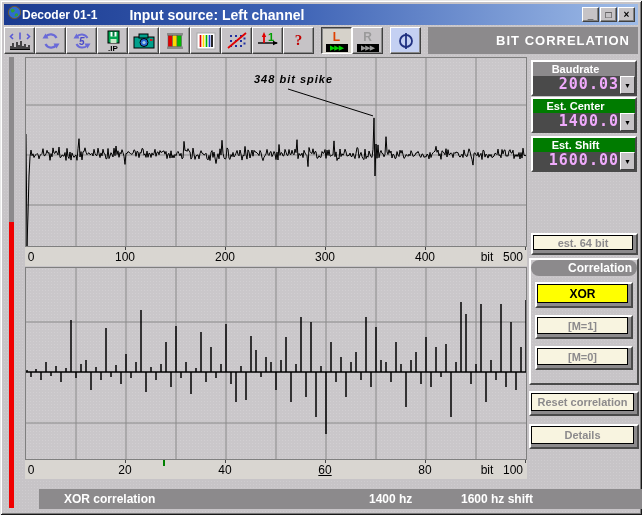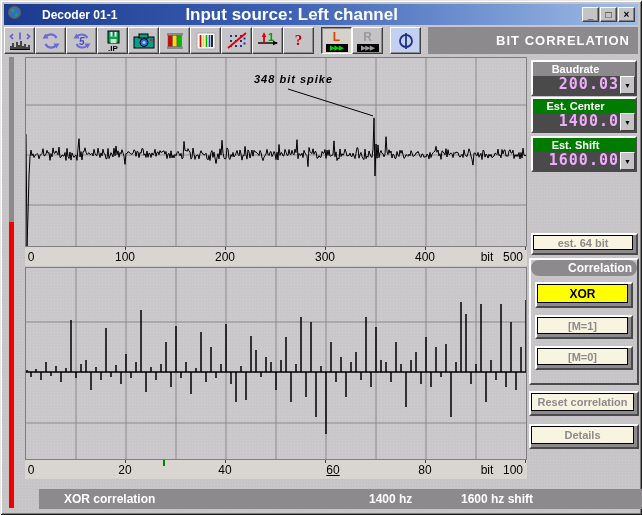--- a/index.html
+++ b/index.html
@@ -10,24 +10,24 @@
     background-image: radial-gradient(#CFCCCF 30%, transparent 31%);
     background-size:3px 3px;
     box-shadow: inset 1px 1px 0 #E8E8E8, inset -1px -1px 0 #1A1A1A,
                 inset 2px 2px 0 #FFFFFF, inset -2px -2px 0 #7A7A7A;
     overflow:hidden;
   }
   
   .titlebar {
     position:absolute; left:4px; top:4px; width:634px; height:21px;
     background:linear-gradient(90deg,#1A3A90 0%,#3D62B5 45%,#9FBCE8 100%);
-    display:flex; align-items:center; padding:0 3px; gap:20px;
+    display:flex; align-items:center; padding:0 3px; gap:0;
   }
   .titlebar .t-title { color:#fff; font-weight:bold; font-size:12px; }
-  .titlebar .t-sub   { color:#fff; font-weight:bold; font-size:17px; margin-left:48px; }
+  .titlebar .t-sub   { color:#fff; font-weight:bold; font-size:14px; margin-left:32px; }
   .win-controls { margin-left:auto; display:flex; gap:1px; }
   .wc-btn {
     width:17px; height:15px; background:#C6C3C6;
     border-top:1px solid #fff; border-left:1px solid #fff;
     border-right:1px solid #404040; border-bottom:1px solid #404040;
     box-shadow: inset -1px -1px 0 #808080;
     font:bold 10px "Liberation Sans",sans-serif; color:#000;
     display:flex; align-items:center; justify-content:center; line-height:1;
   }
   
@@ -437,21 +437,21 @@
         <line x1="500" y1="104" x2="500" y2="32.0" stroke="#000" stroke-width="1.5"></line>
       </svg>
   </div>
   <div class="axis bottom-axis" id="botAxis">
       <span class="tick-label" style="left: 6px;">0</span>
       <div class="tick-mark" style="left: 100px;"></div>
       <span class="tick-label" style="left: 100px;">20</span>
       <div class="tick-mark" style="left: 200px;"></div>
       <span class="tick-label" style="left: 200px;">40</span>
       <div class="tick-mark" style="left: 300px;"></div>
-      <span class="tick-label" style="left: 308px; text-decoration: underline;">60</span>
+      <span class="tick-label" style="left: 300px; text-decoration: underline;">60</span>
       <div class="tick-mark" style="left: 400px;"></div>
       <span class="tick-label" style="left: 400px;">80</span>
       <div class="tick-mark" style="left: 500px;"></div>
       <span class="tick-label" style="left: 488px;">100</span>
       <span class="unit-label" style="left: 462px;">bit</span>
       <div class="sync-marker" style="left: 137.5px; background: rgb(0, 128, 0);"></div>
     </div>
 
   <div class="group" style="top:60px;">
     <div class="group-header hdr-gray">Baudrate</div>

